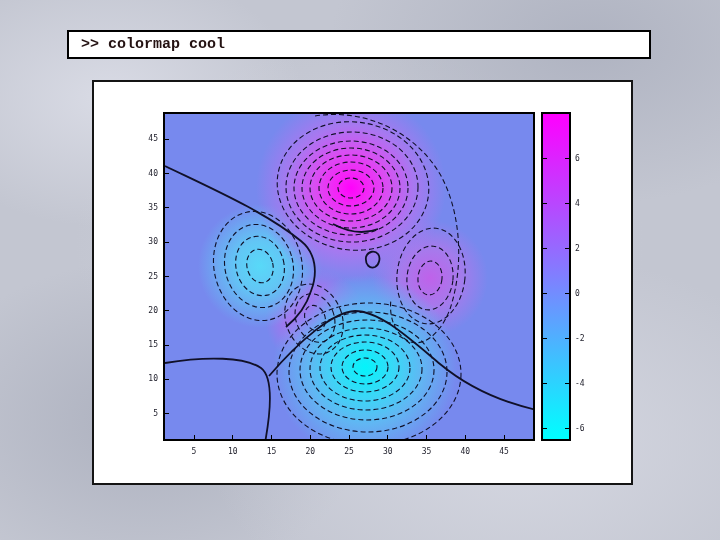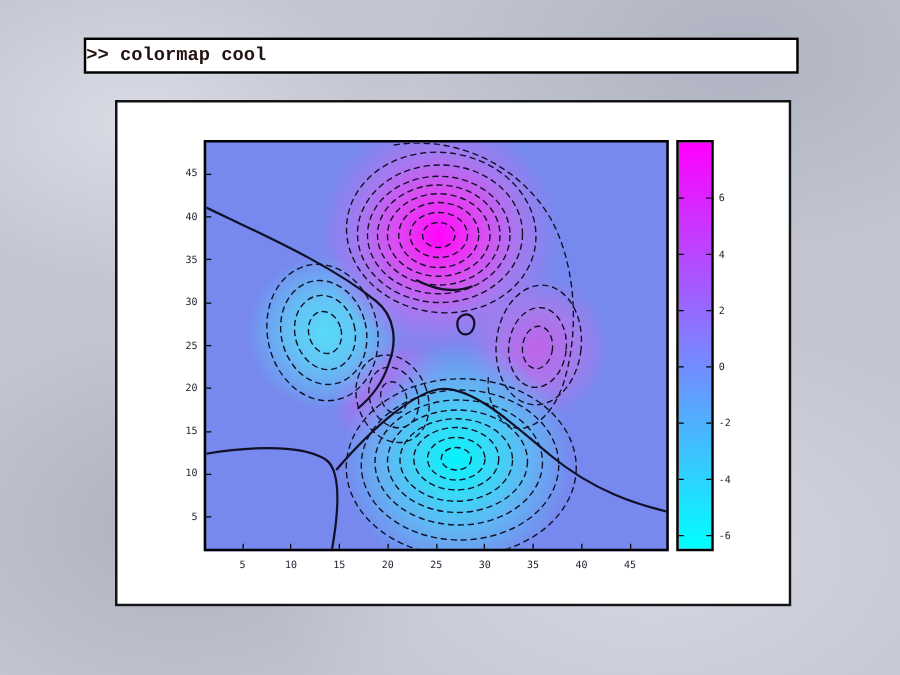--- a/index.html
+++ b/index.html
@@ -12,21 +12,21 @@
       radial-gradient(ellipse 420px 260px at 82% 8%, #afb3c1 0%, rgba(175,179,193,0) 62%),
       radial-gradient(ellipse 520px 320px at 72% 82%, #d5d7e1 0%, rgba(213,215,225,0) 60%),
       radial-gradient(ellipse 360px 260px at 20% 78%, #adb1bf 0%, rgba(173,177,191,0) 62%),
       radial-gradient(ellipse 440px 300px at 50% 45%, #ced1db 0%, rgba(206,209,219,0) 65%);
   }
   .cmdbox{
     position:absolute;left:67px;top:30px;width:568px;height:25px;
     background:#ffffff;border:2px solid #000;
     font-family:"Liberation Mono","DejaVu Sans Mono",monospace;
     font-weight:bold;font-size:15px;line-height:25px;color:#241212;
-    padding-left:0;
+    padding-left:12px;
   }
   .figure{
     position:absolute;left:92px;top:80px;width:541px;height:405px;
     background:#ffffff;border:2px solid #141414;box-sizing:border-box;
   }
   .axes{
     position:absolute;left:163px;top:112px;width:372px;height:329px;
     box-sizing:border-box;border:2px solid #000;overflow:hidden;
     background-color:#7789ee;
     background-image:

